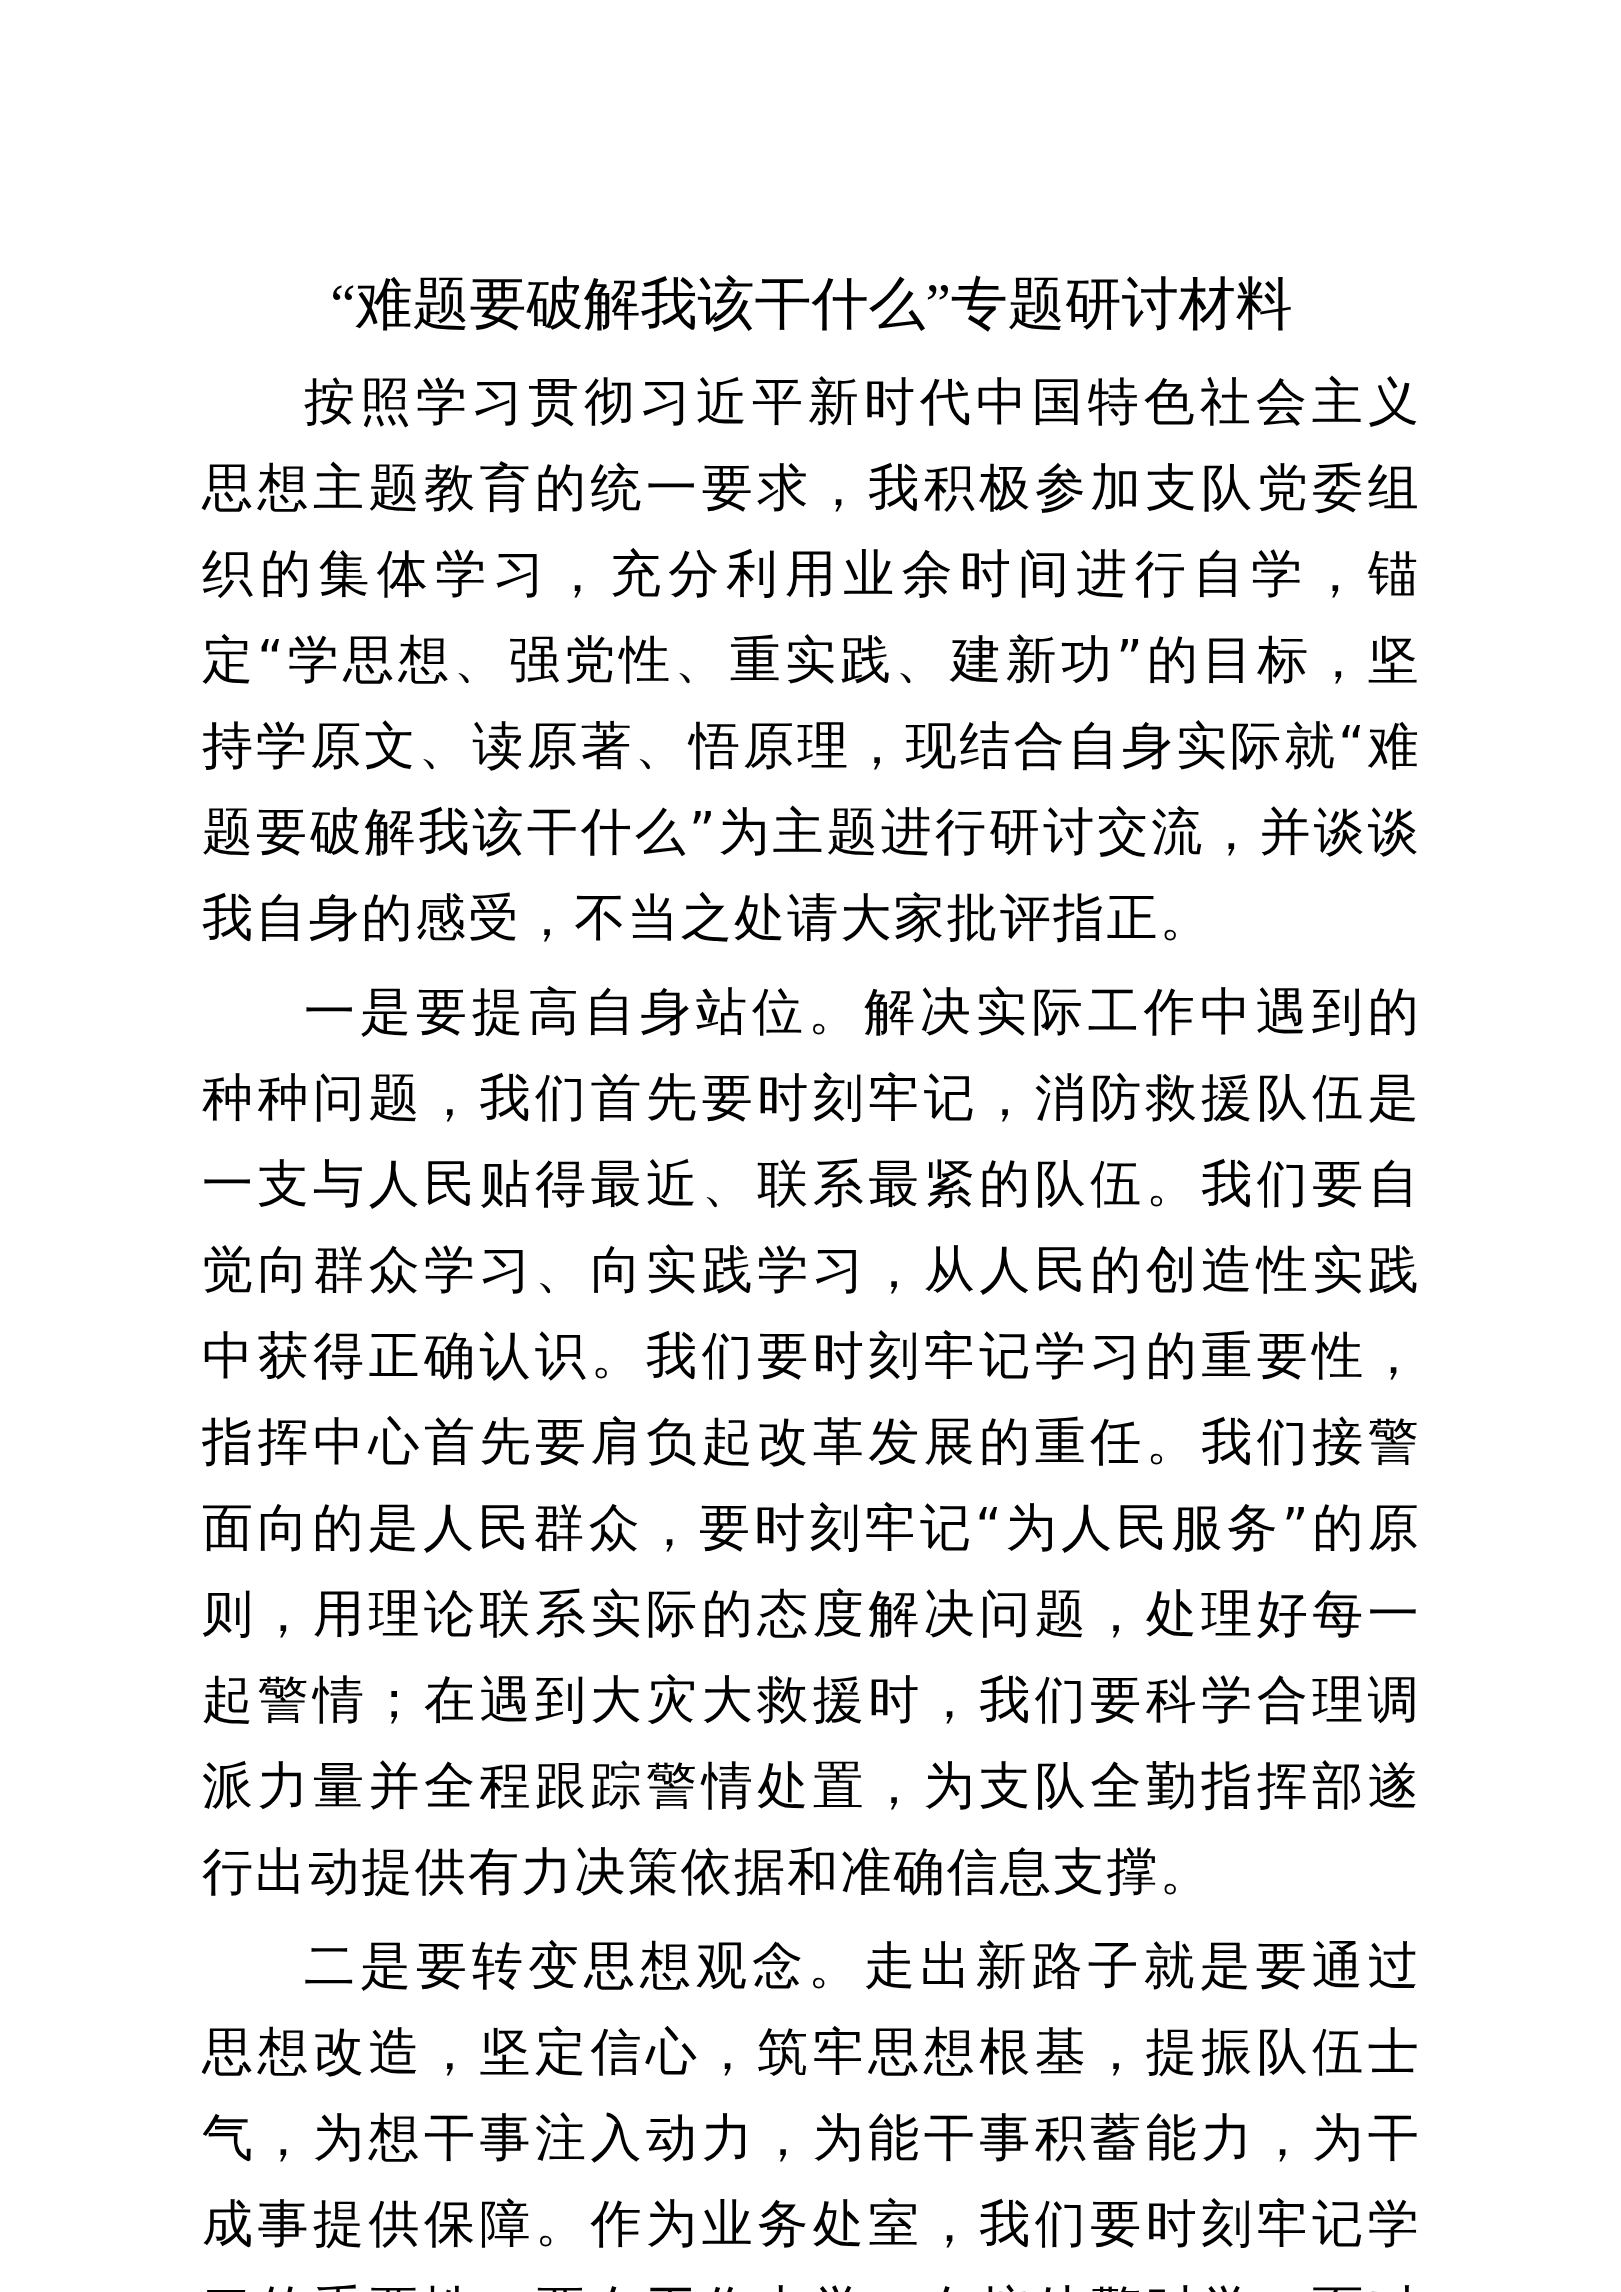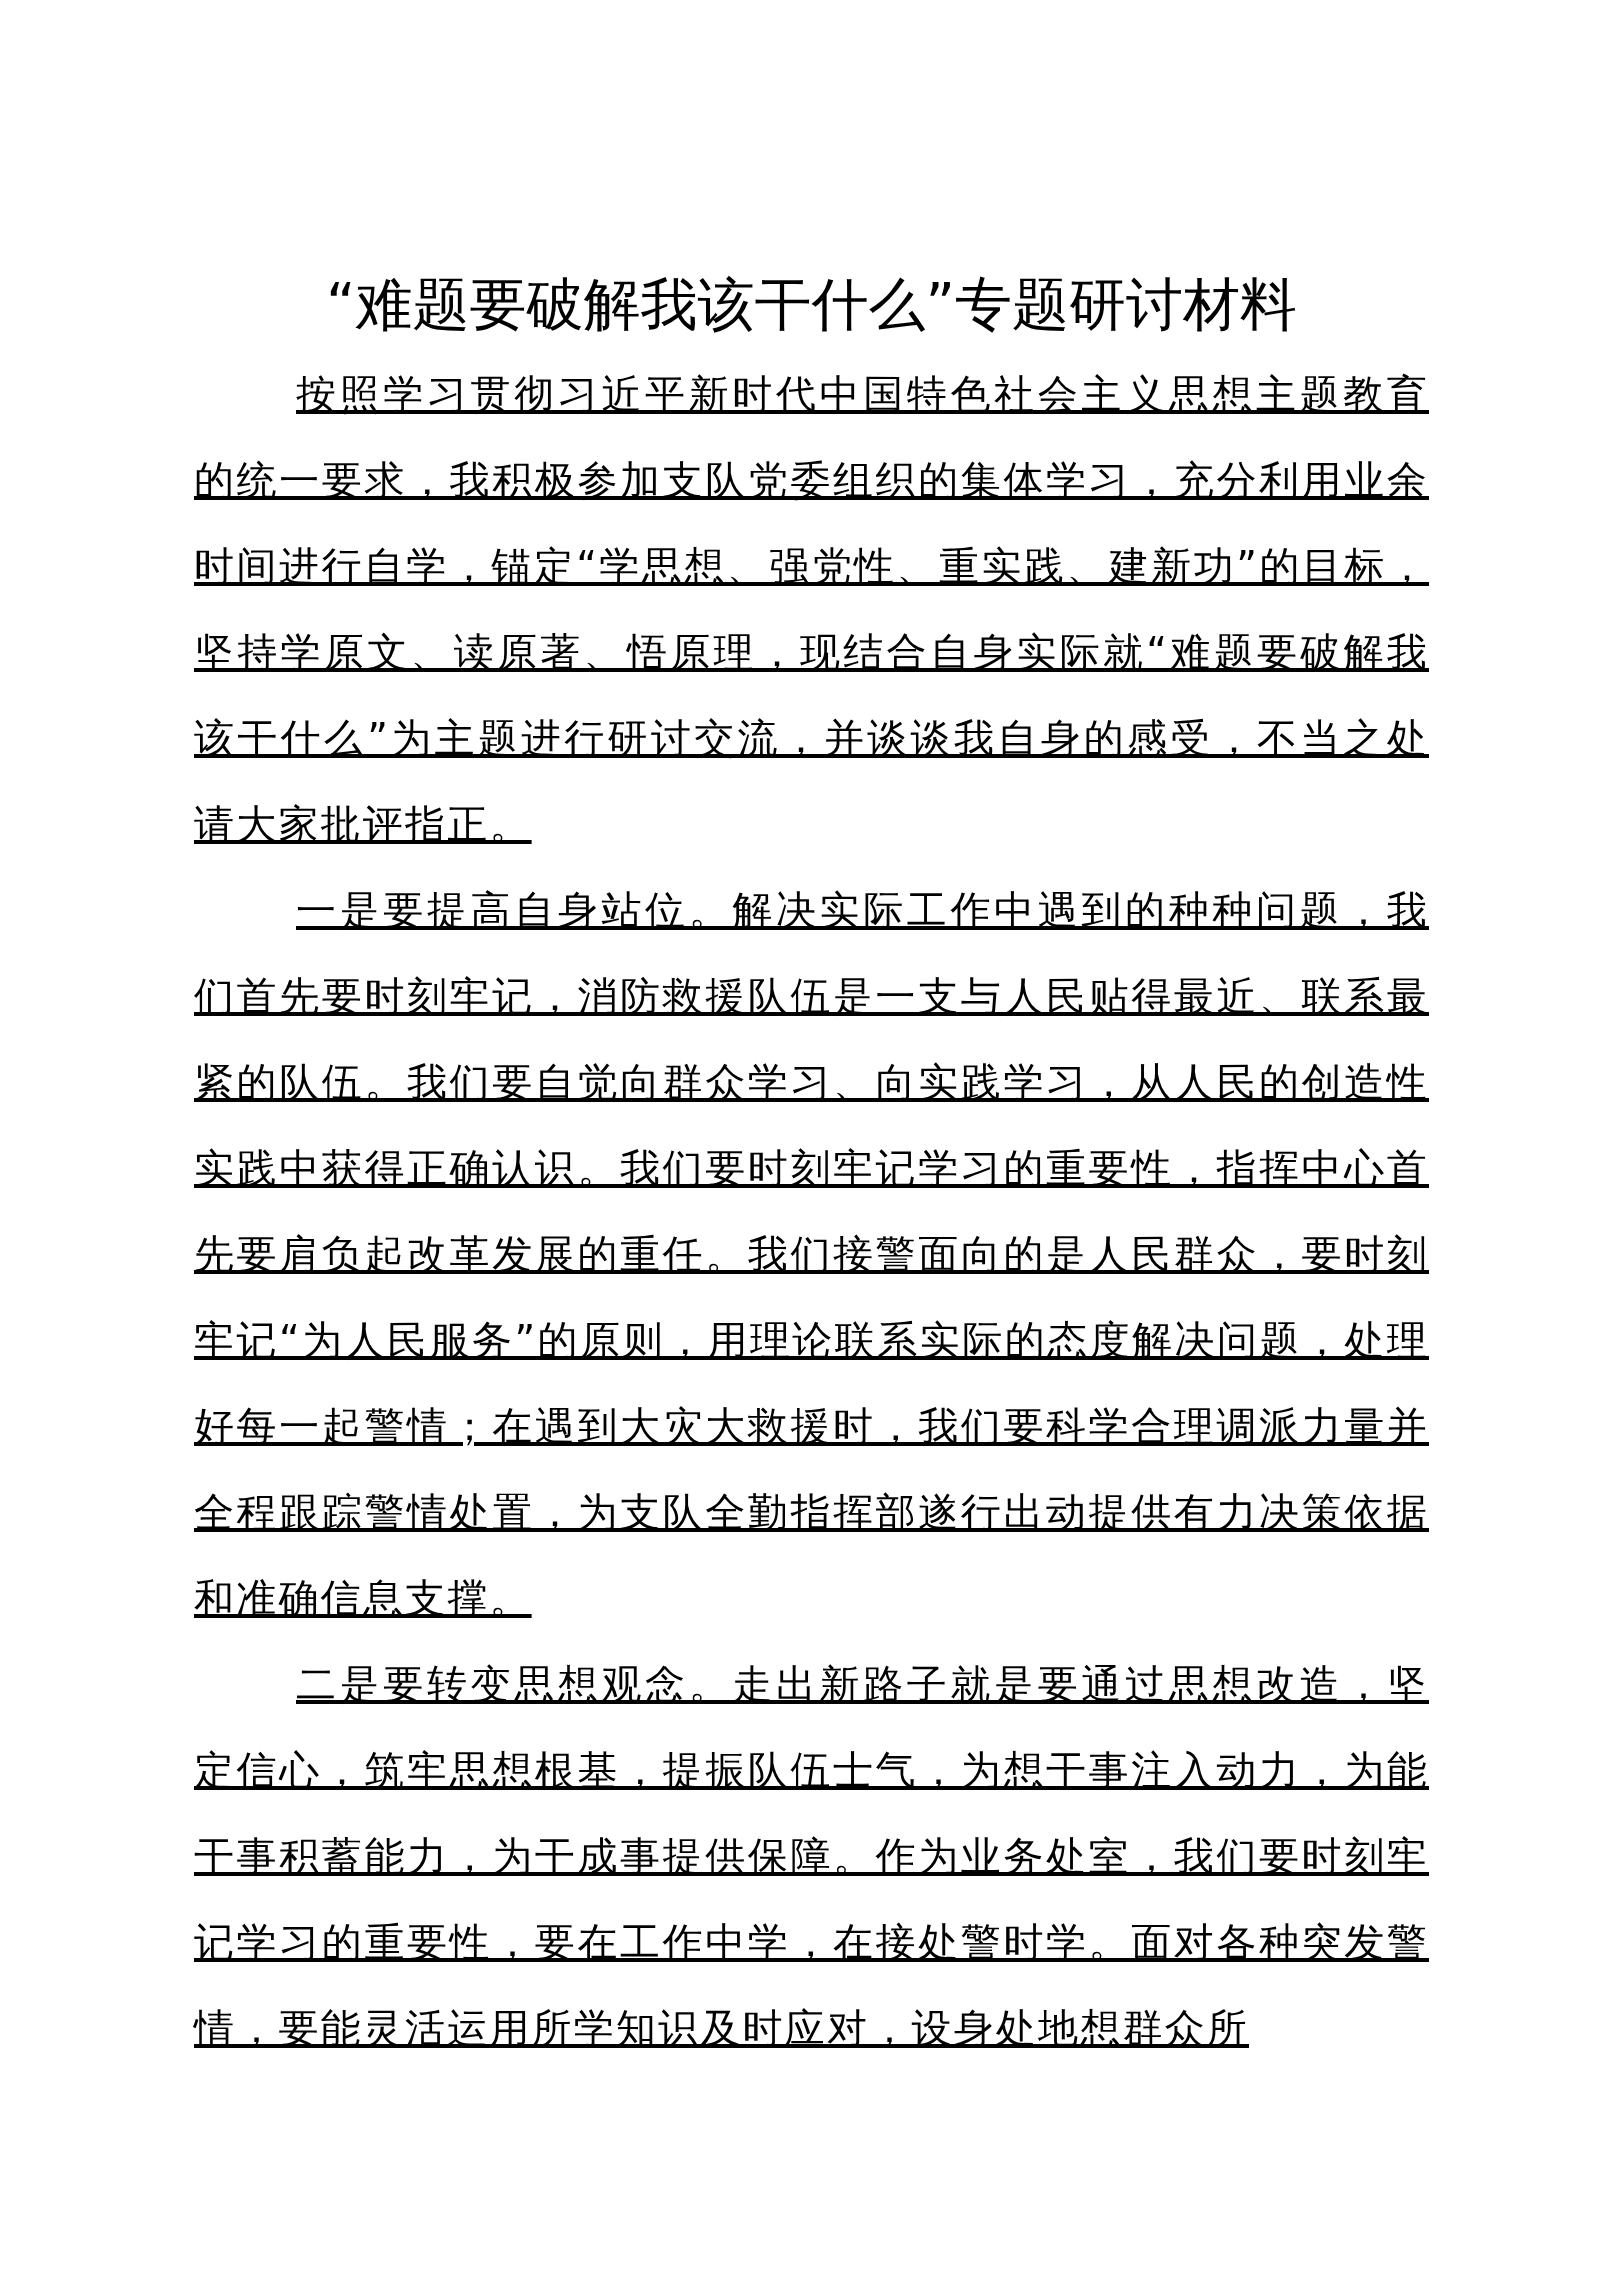--- a/index.html
+++ b/index.html
@@ -23,30 +23,30 @@
   }
   .title {
     font-size: 57px;
     line-height: 94px;
     height: 94px;
     text-align: center;
     white-space: nowrap;
     letter-spacing: 0px;
     margin: 0 0 0 0;
     font-weight: normal;
+    font-family: Liberation Serif, serif;
   }
   .para {
-    font-size: 40px;
+    font-size: 51px;
     line-height: 86px;
-    margin: 0;
+    margin: 8px;
     text-align: justify;
     text-align-last: left;
     letter-spacing: 2.2px;
     word-break: break-all;
-    text-decoration: underline;
   }
   .para.indent {
     text-indent: 102px;
   }
   .para + .para {
     margin-top: 0;
   }
 </style>
 </head>
 <body>

